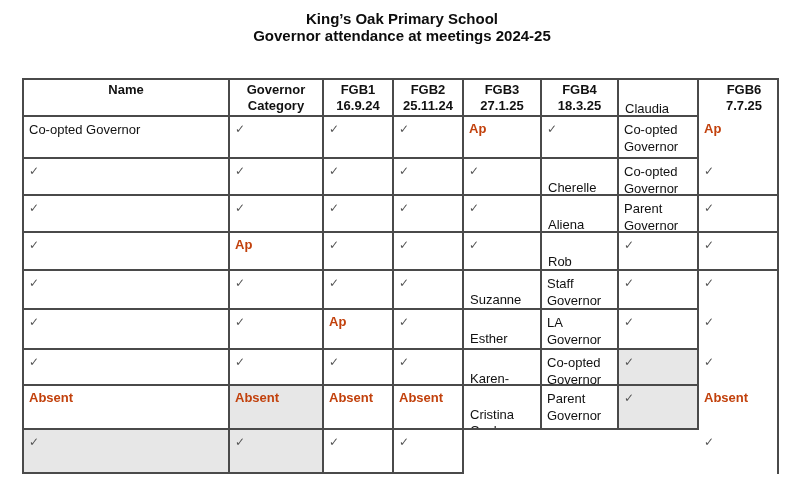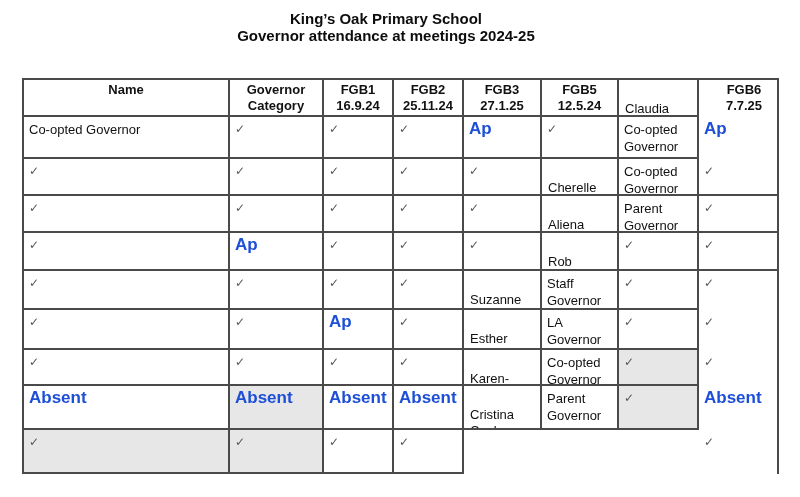--- a/index.html
+++ b/index.html
@@ -1,20 +1,20 @@
 <!DOCTYPE html>
 <html style="--bd: #4a4a4a; --sh: #e7e7e7; --ck: #555555;"><head>
 <meta charset="utf-8">
 <style>
   html,body{margin:0;padding:0;background:#ffffff;}
   body{width:800px;height:497px;overflow:hidden;
        font-family:"Liberation Sans","DejaVu Sans",sans-serif;color:#111;}
   .page{position:relative;width:800px;height:497px;background:#fff;}
 
-  .title{position:absolute;left:0;top:10px;width:772px;text-align:center;
+  .title{position:absolute;left:16px;top:10px;width:772px;text-align:center;
          font-weight:700;font-size:15px;line-height:17px;color:#0d0d0d;}
 
   .table-wrap{position:absolute;left:22px;top:78px;width:758px;}
 
   
   .main-grid{
     display:grid;
     grid-template-columns:206px 94px 70px 70px 78px 77px 80px;
     grid-template-rows:37px 42px 37px 37px 38px 39px 40px 36px 44px 44px;
     border-top:2px solid var(--bd);
@@ -22,21 +22,21 @@
     width:675px;
   }
   .cell{box-sizing:border-box;border-right:2px solid var(--bd);
         border-bottom:2px solid var(--bd);background:#fff;overflow:hidden;}
   .hcell{font-weight:700;font-size:13px;line-height:16px;text-align:center;
          padding-top:2px;}
   .c-name{font-size:13px;line-height:16px;padding:21px 3px 0 6px;}
   .c-cat{font-size:13px;line-height:17px;padding:4px 1px 0 5px;}
   .c-mark{padding:2px 0 0 5px;}
   .check{font-size:12px;color:var(--ck);}
-  .bmark{font-weight:700;font-size:17px;color:#1d4ed8;}
+  .bmark{font-weight:700;font-size:13px;color:#c2410c;}
   .shaded{background:var(--sh);}
 
   
   .fgb6-col{position:absolute;left:677px;top:0;width:78px;
             border-top:2px solid var(--bd);
             border-right:2px solid var(--bd);
             box-sizing:content-box;}
   .f6-row{box-sizing:border-box;padding:2px 0 0 5px;overflow:hidden;background:#fff;}
   .f6-head{box-sizing:border-box;font-weight:700;font-size:13px;line-height:16px;
            text-align:center;padding-top:2px;background:#fff;}
@@ -62,22 +62,22 @@
         </div>
         <div class="cell hcell">
           <div class="">FGB2</div>
           <div class="">25.11.24</div>
         </div>
         <div class="cell hcell">
           <div class="">FGB3</div>
           <div class="">27.1.25</div>
         </div>
         <div class="cell hcell">
-          <div class="">FGB5</div>
-          <div class="">12.5.24</div>
+          <div class="">FGB4</div>
+          <div class="">18.3.25</div>
         </div>
         <div class="cell c-name">Claudia Wade</div>
         <div class="cell c-cat">Co-opted Governor</div>
         <div class="cell c-mark"><span class="check">✓</span></div>
         <div class="cell c-mark"><span class="check">✓</span></div>
         <div class="cell c-mark"><span class="check">✓</span></div>
         <div class="cell c-mark"><span class="bmark">Ap</span></div>
         <div class="cell c-mark"><span class="check">✓</span></div>
         <div class="cell c-cat">Co-opted Governor</div>
         <div class="cell c-mark"><span class="check">✓</span></div>

